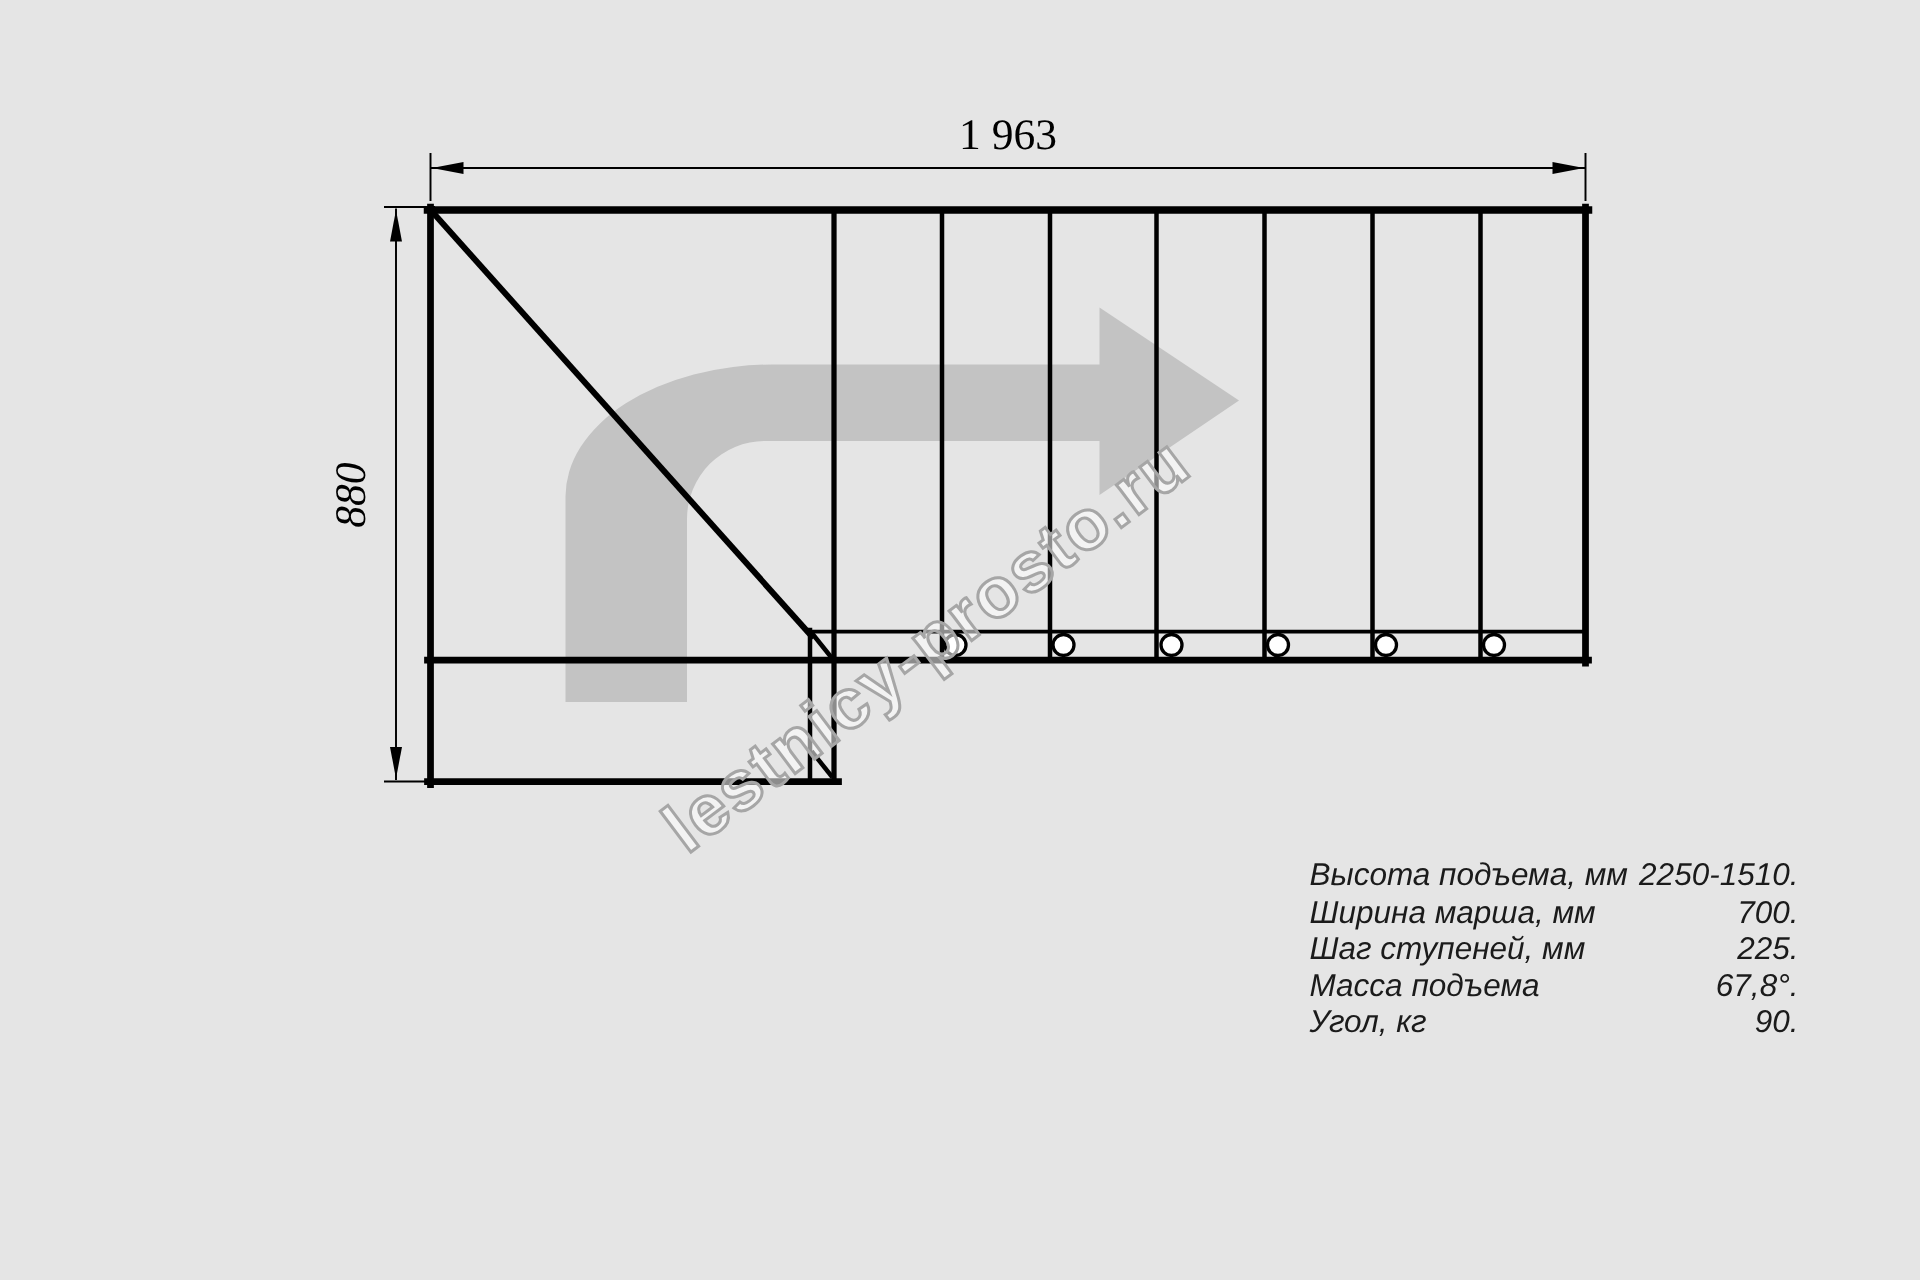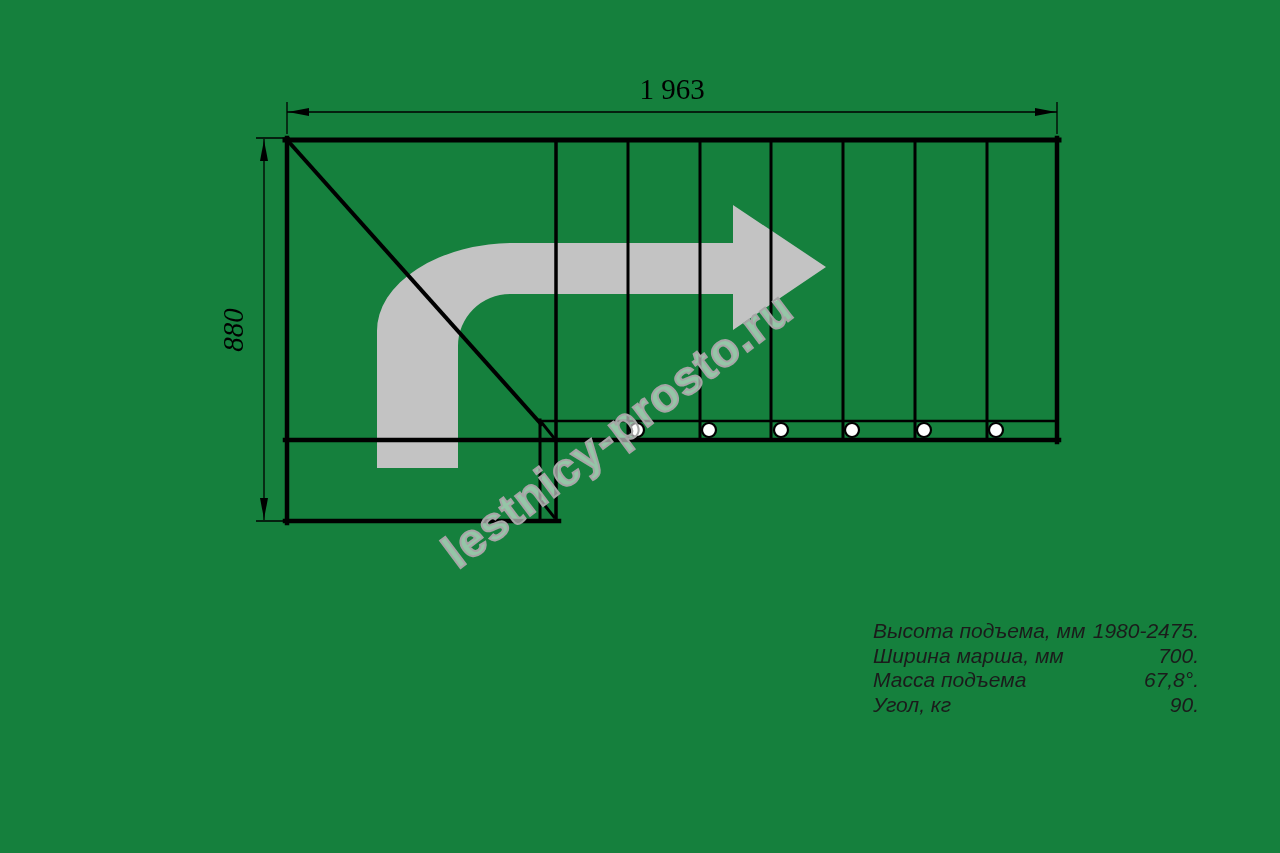--- a/index.html
+++ b/index.html
@@ -1,27 +1,27 @@
 <!DOCTYPE html>
 <html><head>
 <meta charset="utf-8">
 <style>
   html,body{margin:0;padding:0;background:#ffffff;}
   #canvas{
     position:relative;
     width:1280px;height:853px;
-    background:#15803d;
+    background:#e5e5e5;
     overflow:hidden;
     font-family:"Liberation Sans", sans-serif;
   }
   #plan-svg{position:absolute;left:0;top:0;}
   
   #spec-table{
     position:absolute;
-    left:873px;top:619px;width:326px;
+    left:873px;top:572px;width:326px;
     font-family:"Liberation Sans", sans-serif;
     font-style:italic;
     font-size:21px;
     color:#1b1b1b;
   }
   .spec-row{
     display:flex;
     justify-content:space-between;
     align-items:baseline;
     height:24.6px;
@@ -103,25 +103,29 @@
       <polygon points="264,519 260,498 268,498" fill="#000000" stroke="none"></polygon>
       <text x="0" y="0" text-anchor="middle" stroke="none" fill="#000000" font-family="Liberation Serif, serif" font-size="29" font-style="italic" transform="translate(243 330) rotate(-90)">880</text>
     </g>
 
     <text transform="translate(458 570) rotate(-37)" font-family="Liberation Sans, sans-serif" font-weight="bold" font-size="47" letter-spacing="1.5" fill="rgba(255,255,255,0.55)" stroke="#a6a6a6" stroke-width="2">lestnicy-prosto.ru</text>
   </svg>
 
   <div id="spec-table">
     <div class="spec-row">
       <span class="spec-label">Высота подъема, мм</span>
-      <span class="spec-value">1980-2475.</span>
+      <span class="spec-value">2250-1510.</span>
     </div>
     <div class="spec-row">
       <span class="spec-label">Ширина марша, мм</span>
       <span class="spec-value">700.</span>
+    </div>
+    <div class="spec-row">
+      <span class="spec-label">Шаг ступеней, мм</span>
+      <span class="spec-value">225.</span>
     </div>
     <div class="spec-row">
       <span class="spec-label">Масса подъема</span>
       <span class="spec-value">67,8°.</span>
     </div>
     <div class="spec-row">
       <span class="spec-label">Угол, кг</span>
       <span class="spec-value">90.</span>
     </div>
   </div>

